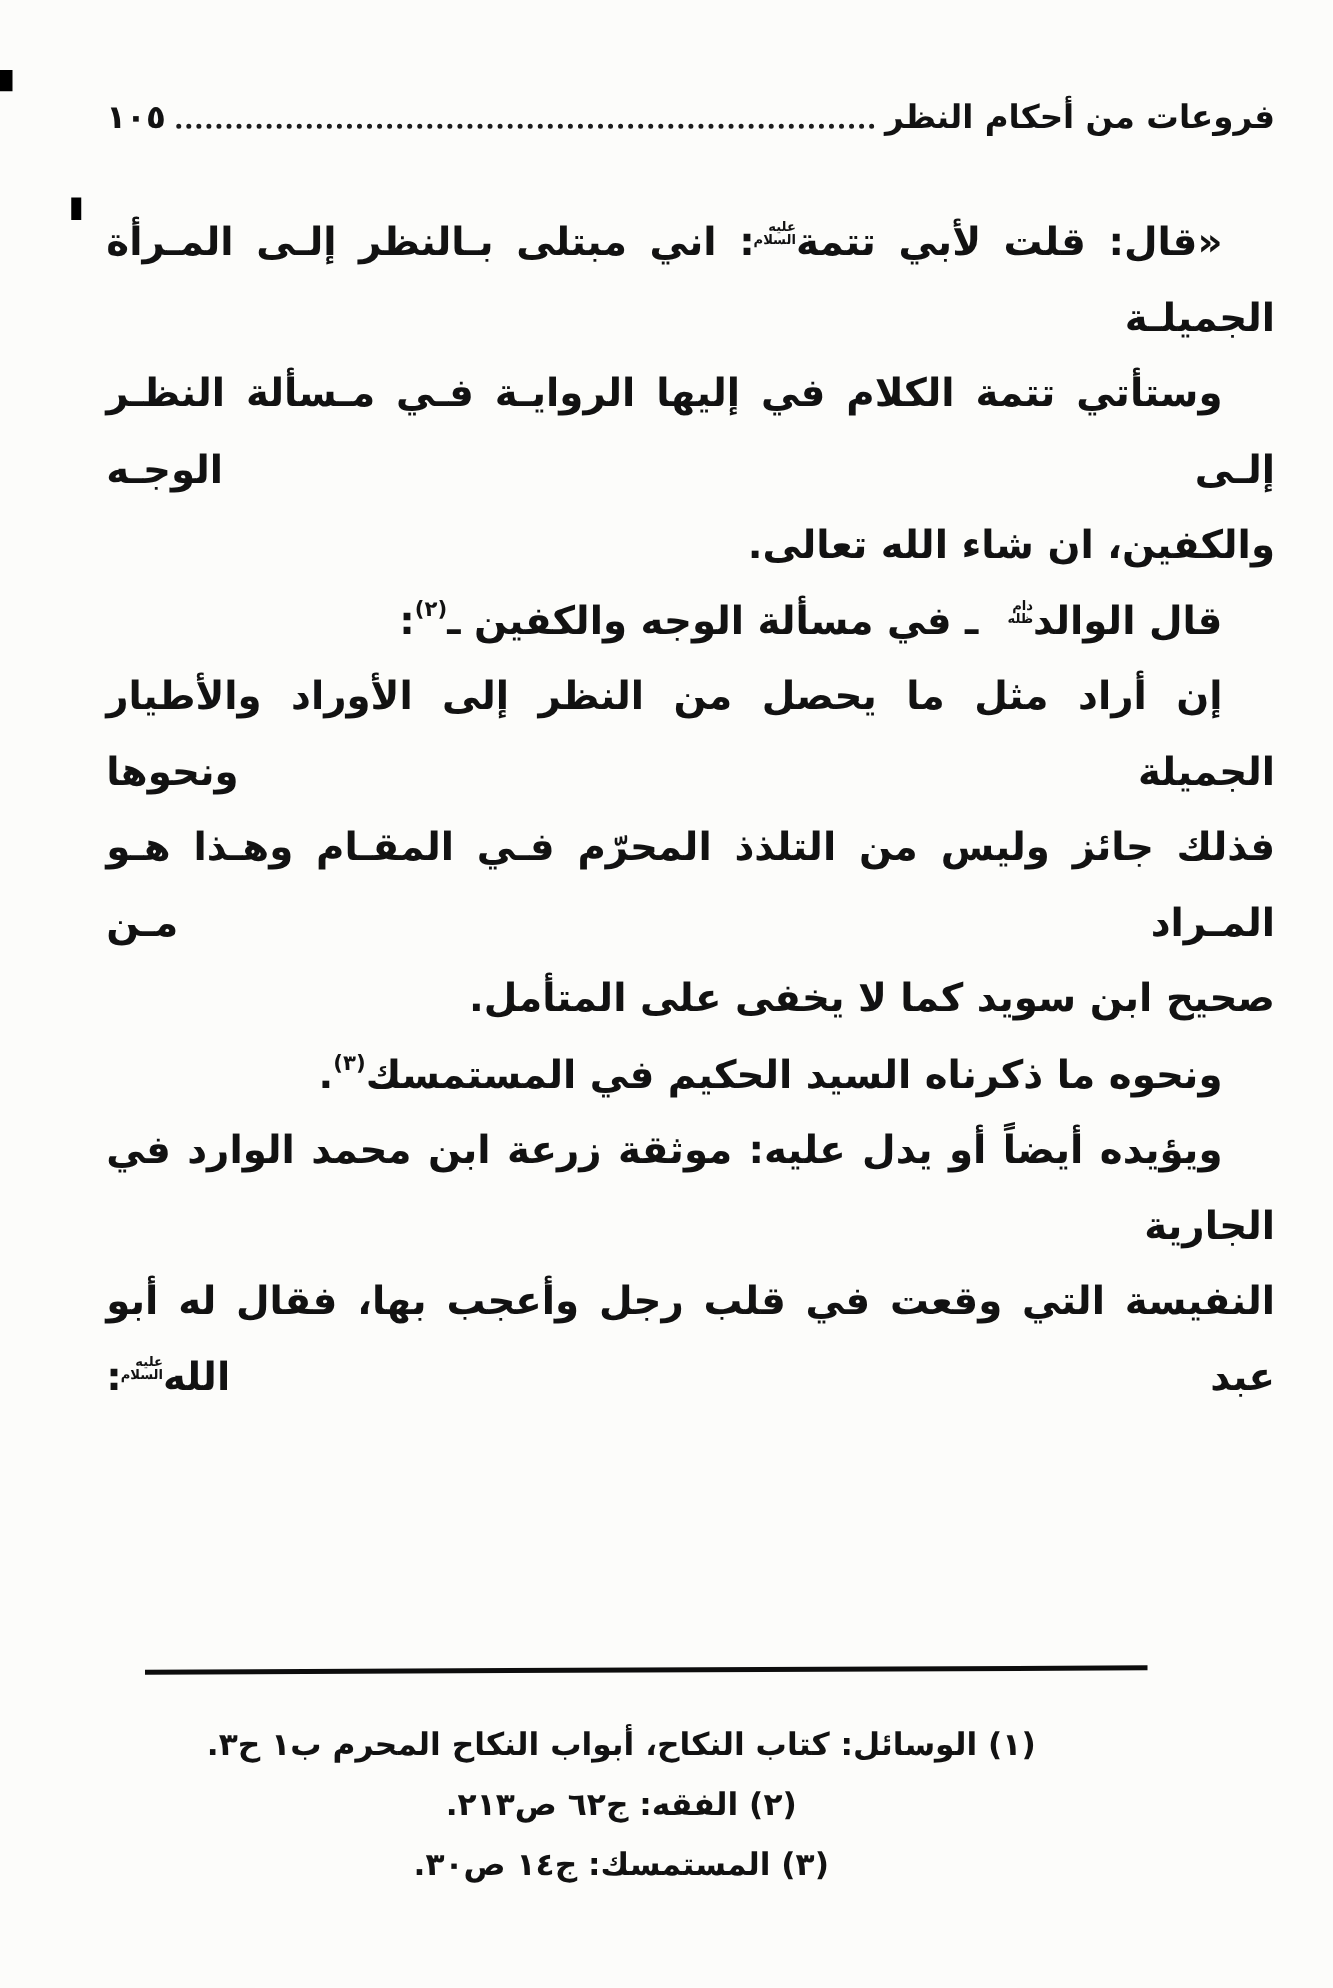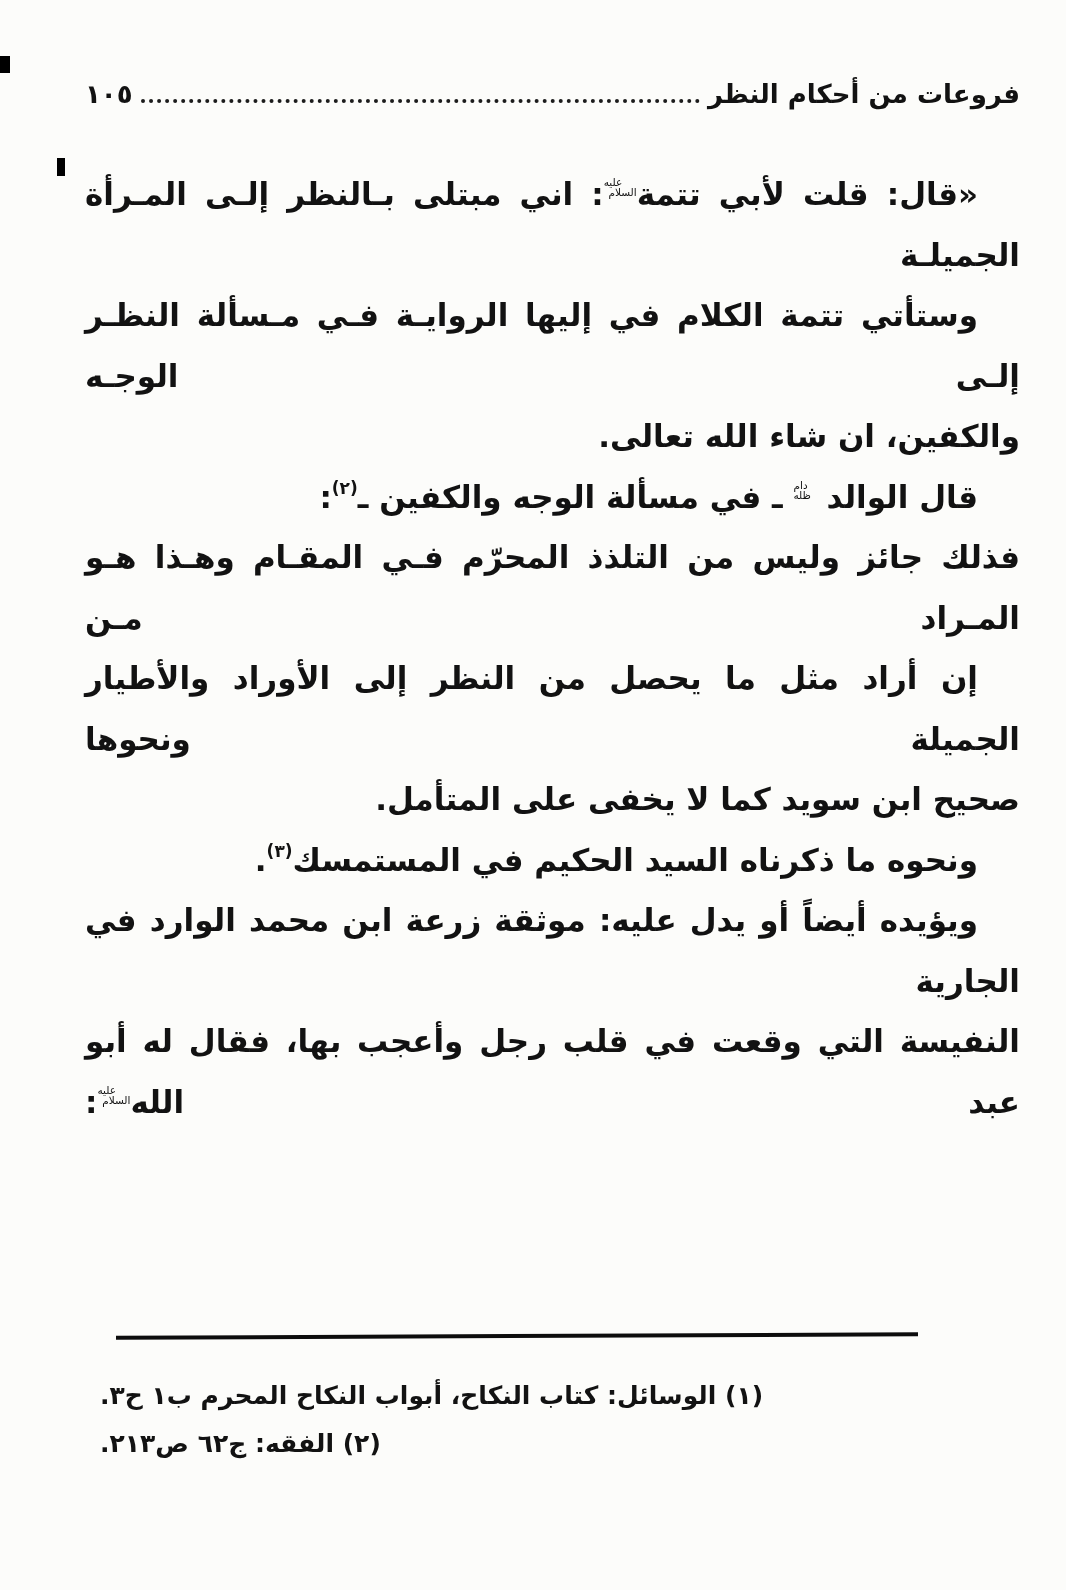--- a/index.html
+++ b/index.html
@@ -30,36 +30,36 @@
     direction:rtl;
     font-size:31px;font-weight:600;line-height:60.5px;
     color:inherit;
   }
   .line{text-align:right;}
   .line.full{text-align:justify;text-align-last:justify;}
   .line.ind{text-indent:42px;}
   .lead-bold{font-weight:bold;}
   .hon{
     display:inline-block;width:33px;
-    font-size:10.5px;line-height:10px;font-weight:normal;
-    text-align:left;vertical-align:9px;
+    font-size:10.5px;line-height:10px;font-weight:bold;
+    text-align:right;vertical-align:9px;
     white-space:normal;text-indent:0;
   }
   .fnm{
     font-size:17px;line-height:0;vertical-align:14px;
     font-weight:600;
   }
   
   .rule{
     position:absolute;top:1334px;left:116px;width:802px;height:4px;
     background:#0d0d0d;transform:rotate(-0.25deg);
   }
   .footnotes{
     position:absolute;top:1372px;right:172px;left:100px;
-    direction:rtl;text-align:left;
+    direction:rtl;text-align:center;
     font-size:25px;font-weight:600;line-height:48px;
   }
   
   .speck1{position:absolute;left:0;top:56px;width:10px;height:17px;background:#000;}
   .speck2{position:absolute;left:57px;top:158px;width:8px;height:18px;background:#000;}
 </style>
 </head>
 <body>
 
 <div class="page" style="background: rgb(252, 252, 250); color: rgb(18, 18, 18);">
@@ -83,36 +83,37 @@
     <div class="para">
       <div class="line full ind">وستأتي تتمة الكلام في إليها الروايـة فـي مـسألة النظـر إلـى الوجـه</div>
       <div class="line">والكفين، ان شاء الله تعالى.</div>
     </div>
 
     <div class="para">
       <div class="line ind"><span>قال الوالد</span><span class="hon">دام ظله</span><span> ـ في مسألة الوجه والكفين ـ</span><sup class="fnm">(٢)</sup><span>:</span></div>
     </div>
 
     <div class="para">
+      <div class="line full ind">إن أراد مثل ما يحصل من النظر إلى الأوراد والأطيار الجميلة ونحوها</div>
       <div class="line full">فذلك جائز وليس من التلذذ المحرّم فـي المقـام وهـذا هـو المـراد مـن</div>
-      <div class="line full ind">إن أراد مثل ما يحصل من النظر إلى الأوراد والأطيار الجميلة ونحوها</div>
       <div class="line">صحيح ابن سويد كما لا يخفى على المتأمل.</div>
     </div>
 
     <div class="para">
       <div class="line ind"><span>ونحوه ما ذكرناه السيد الحكيم في المستمسك</span><sup class="fnm">(٣)</sup><span>.</span></div>
     </div>
 
     <div class="para">
       <div class="line full ind"><span class="lead-bold">ويؤيده أيضاً أو يدل عليه:</span><span> موثقة زرعة ابن محمد الوارد في الجارية</span></div>
       <div class="line full"><span>النفيسة التي وقعت في قلب رجل وأعجب بها، فقال له أبو عبد الله</span><span class="hon">عليه السلام</span><span>:</span></div>
     </div>
 
   </div>
 
   <div class="rule"></div>
 
   <div class="footnotes">
     <div class="fline">(١) الوسائل: كتاب النكاح، أبواب النكاح المحرم ب١ ح٣.</div>
     <div class="fline">(٢) الفقه: ج٦٢ ص٢١٣.</div>
+    <div class="fline">(٣) المستمسك: ج١٤ ص٣٠.</div>
   </div>
 
 </div>
 
 </body></html>

